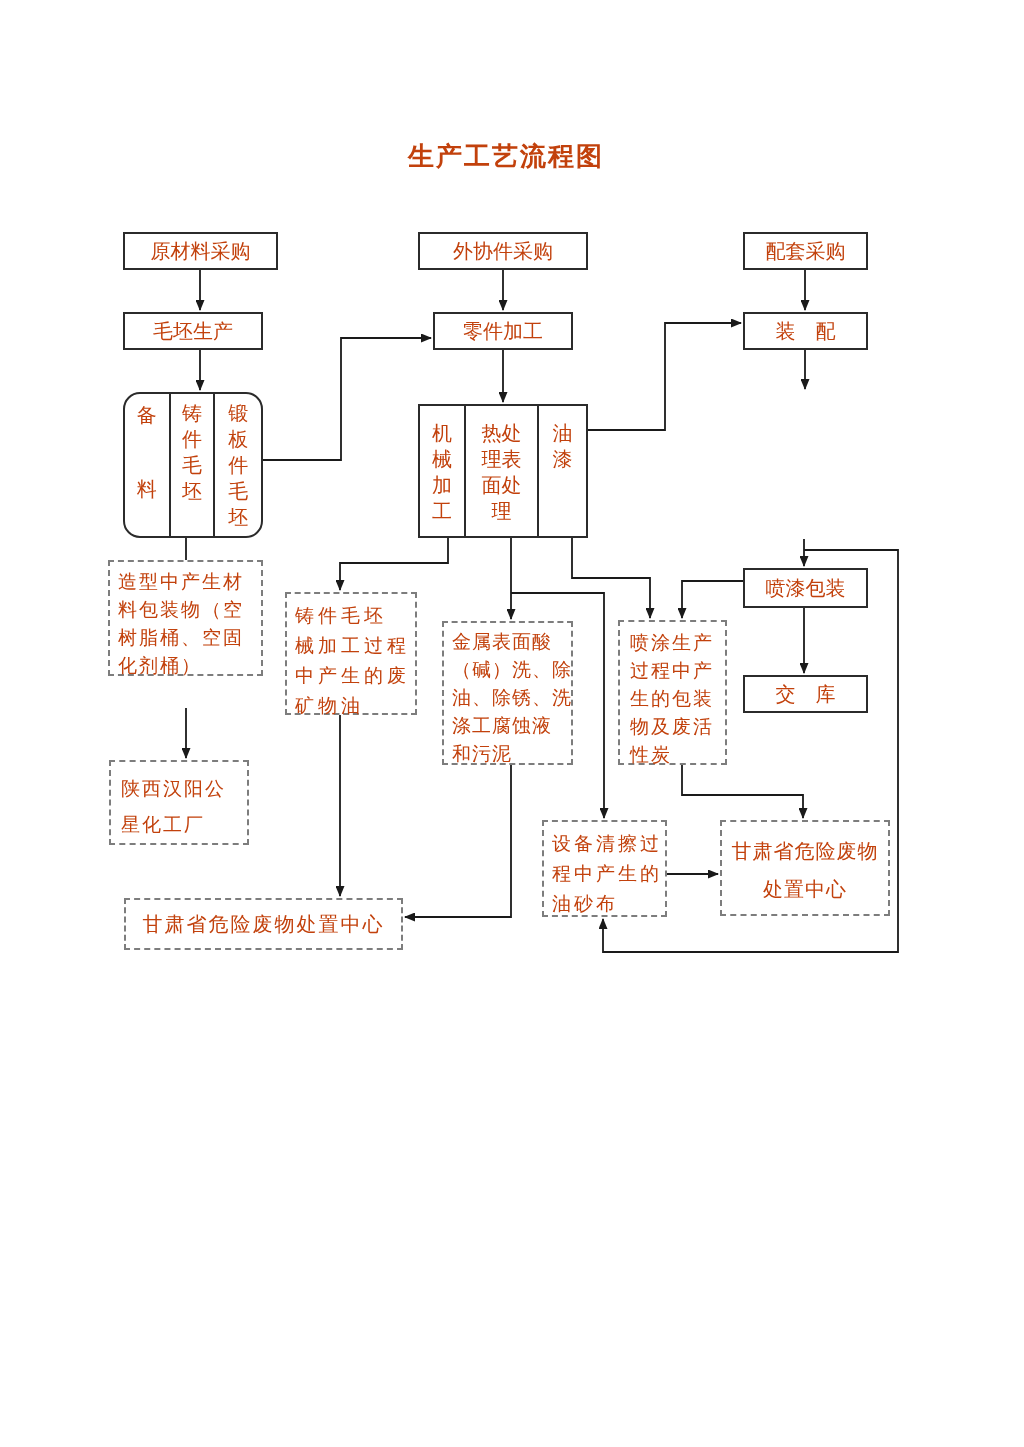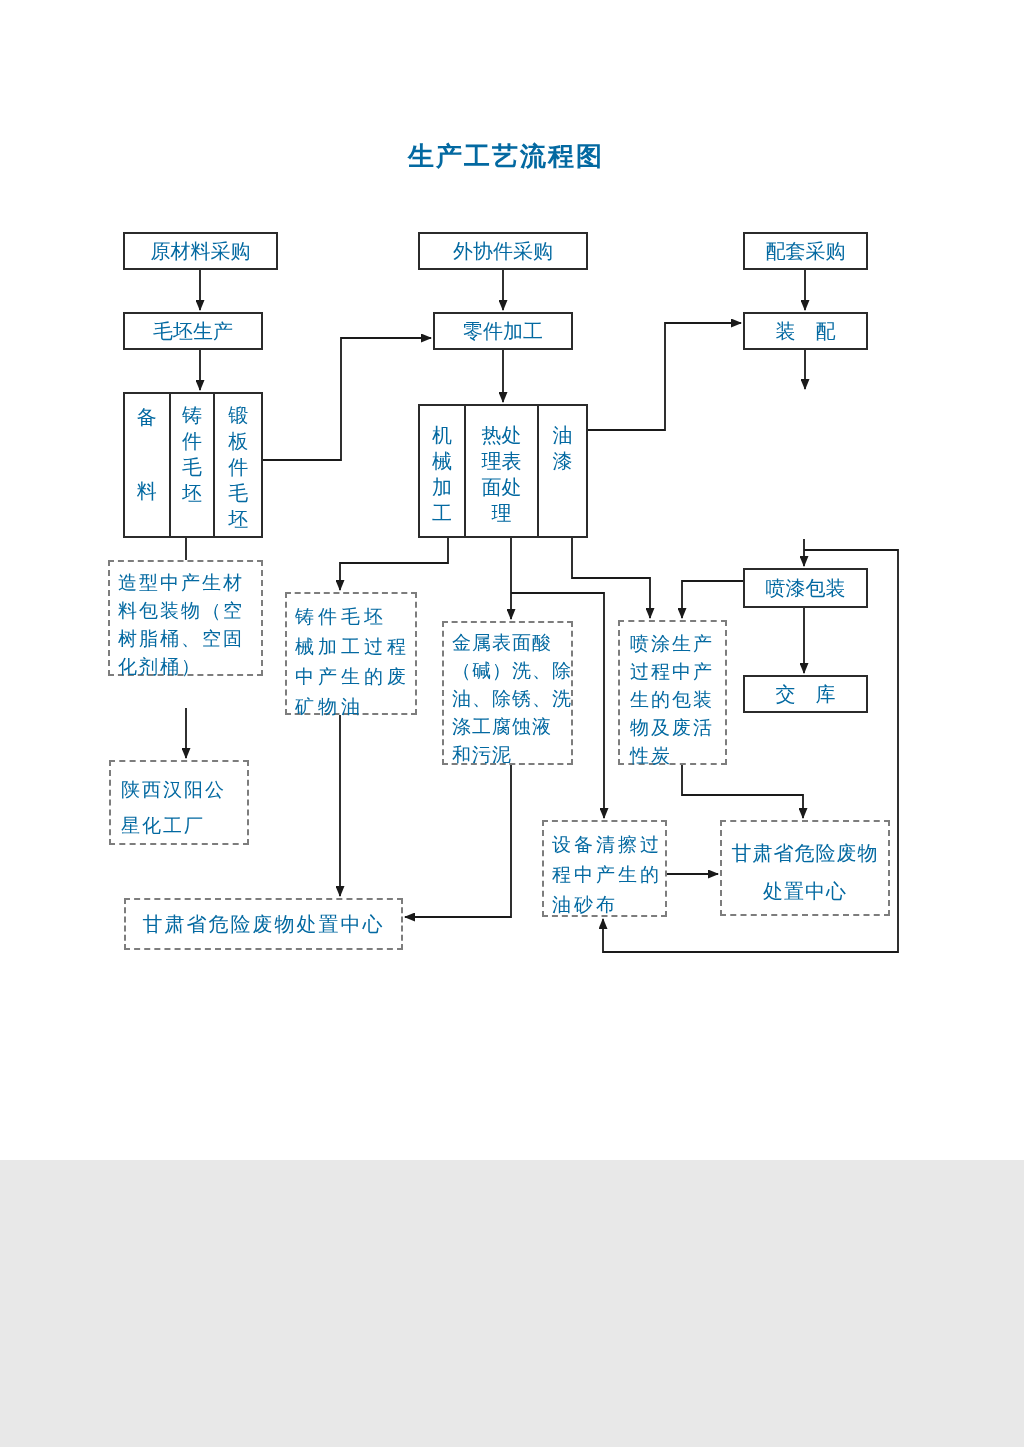--- a/index.html
+++ b/index.html
@@ -1,17 +1,17 @@
 <!DOCTYPE html>
 <html><head>
 <meta charset="utf-8">
 <style>
   html,body{margin:0;padding:0;background:#e8e8e8;}
-  #page{position:relative;width:1024px;height:1160px;background:#ffffff;margin:0 auto;
-        font-family:Liberation Sans, sans-serif;color:#0369a1;overflow:hidden;}
+  #page{position:relative;width:1024px;height:1447px;background:#ffffff;margin:0 auto;
+        font-family:Liberation Mono, monospace;color:#c2410c;overflow:hidden;}
   #wires{position:absolute;left:0;top:0;width:1024px;height:1447px;}
   #title{position:absolute;left:408px;top:139px;font-size:26px;font-weight:bold;letter-spacing:2px;}
   .box{position:absolute;border:2px solid #2b2b2b;box-sizing:border-box;background:#fff;
        display:flex;align-items:center;justify-content:center;font-size:20px;white-space:pre;}
   .grp{position:absolute;border:2px solid #2b2b2b;box-sizing:border-box;background:#fff;display:flex;}
   .gcol{border-right:2px solid #2b2b2b;box-sizing:border-box;display:flex;justify-content:center;}
   .gcol:last-child{border-right:none;}
   .vt{display:block;font-size:20px;width:24px;word-break:break-all;text-align:center;
       line-height:26px;margin-top:8px;}
   .dashed{position:absolute;border:2px dashed #7d7d7d;box-sizing:border-box;background:#fff;font-size:19px;}
@@ -19,21 +19,21 @@
   
   #b1{left:123px;top:232px;width:155px;height:38px;}
   #b2{left:418px;top:232px;width:170px;height:38px;}
   #b3{left:743px;top:232px;width:125px;height:38px;}
   #b4{left:123px;top:312px;width:140px;height:38px;}
   #b5{left:433px;top:312px;width:140px;height:38px;}
   #b6{left:743px;top:312px;width:125px;height:38px;}
   #b10{left:743px;top:568px;width:125px;height:40px;}
   #b11{left:743px;top:675px;width:125px;height:38px;}
   
-  #b7{left:123px;top:392px;width:140px;height:146px;}
+  #b7{left:123px;top:392px;width:140px;height:146px;border-radius:17px;}
   #b7 .gcol:nth-child(1){width:47px;} #b7 .gcol:nth-child(2){width:46px;} #b7 .gcol:nth-child(3){width:47px;}
   #b7 .gcol:nth-child(1) .vt{line-height:74px;margin-top:-14px;}
   #b8{left:418px;top:404px;width:170px;height:134px;}
   #b8 .gcol:nth-child(1){width:47px;} #b8 .gcol:nth-child(2){width:75px;} #b8 .gcol:nth-child(3){width:48px;}
   #b8 .vt{margin-top:16px;}
   #b8 .gcol:nth-child(2) .vt{width:42px;}
   #b9{left:757px;top:391px;width:93px;height:148px;}
   #b9 .gcol:nth-child(1){width:46px;} #b9 .gcol:nth-child(2){width:47px;}
   
   #d1{left:108px;top:560px;width:155px;height:116px;padding:7px 0 0 8px;line-height:28px;letter-spacing:2px;}

